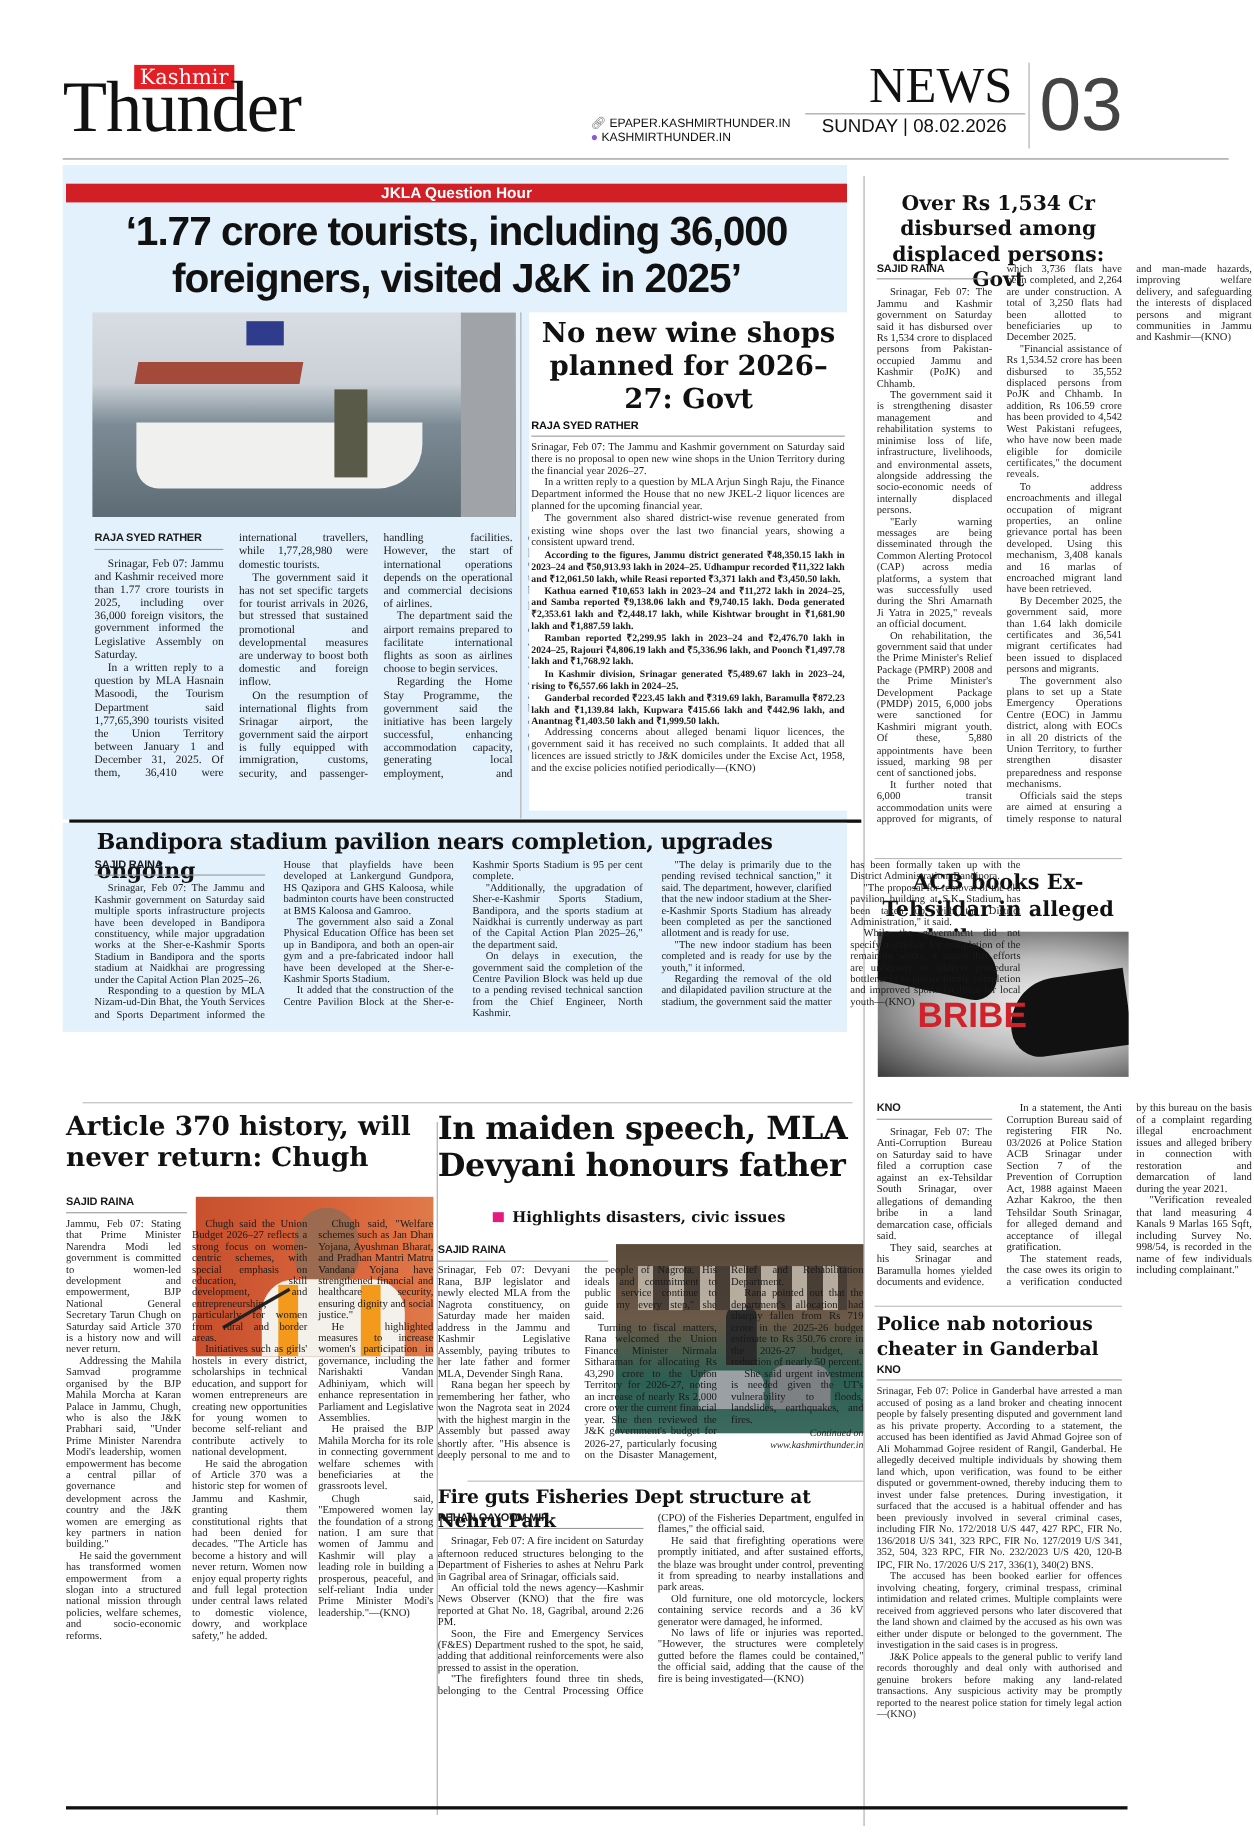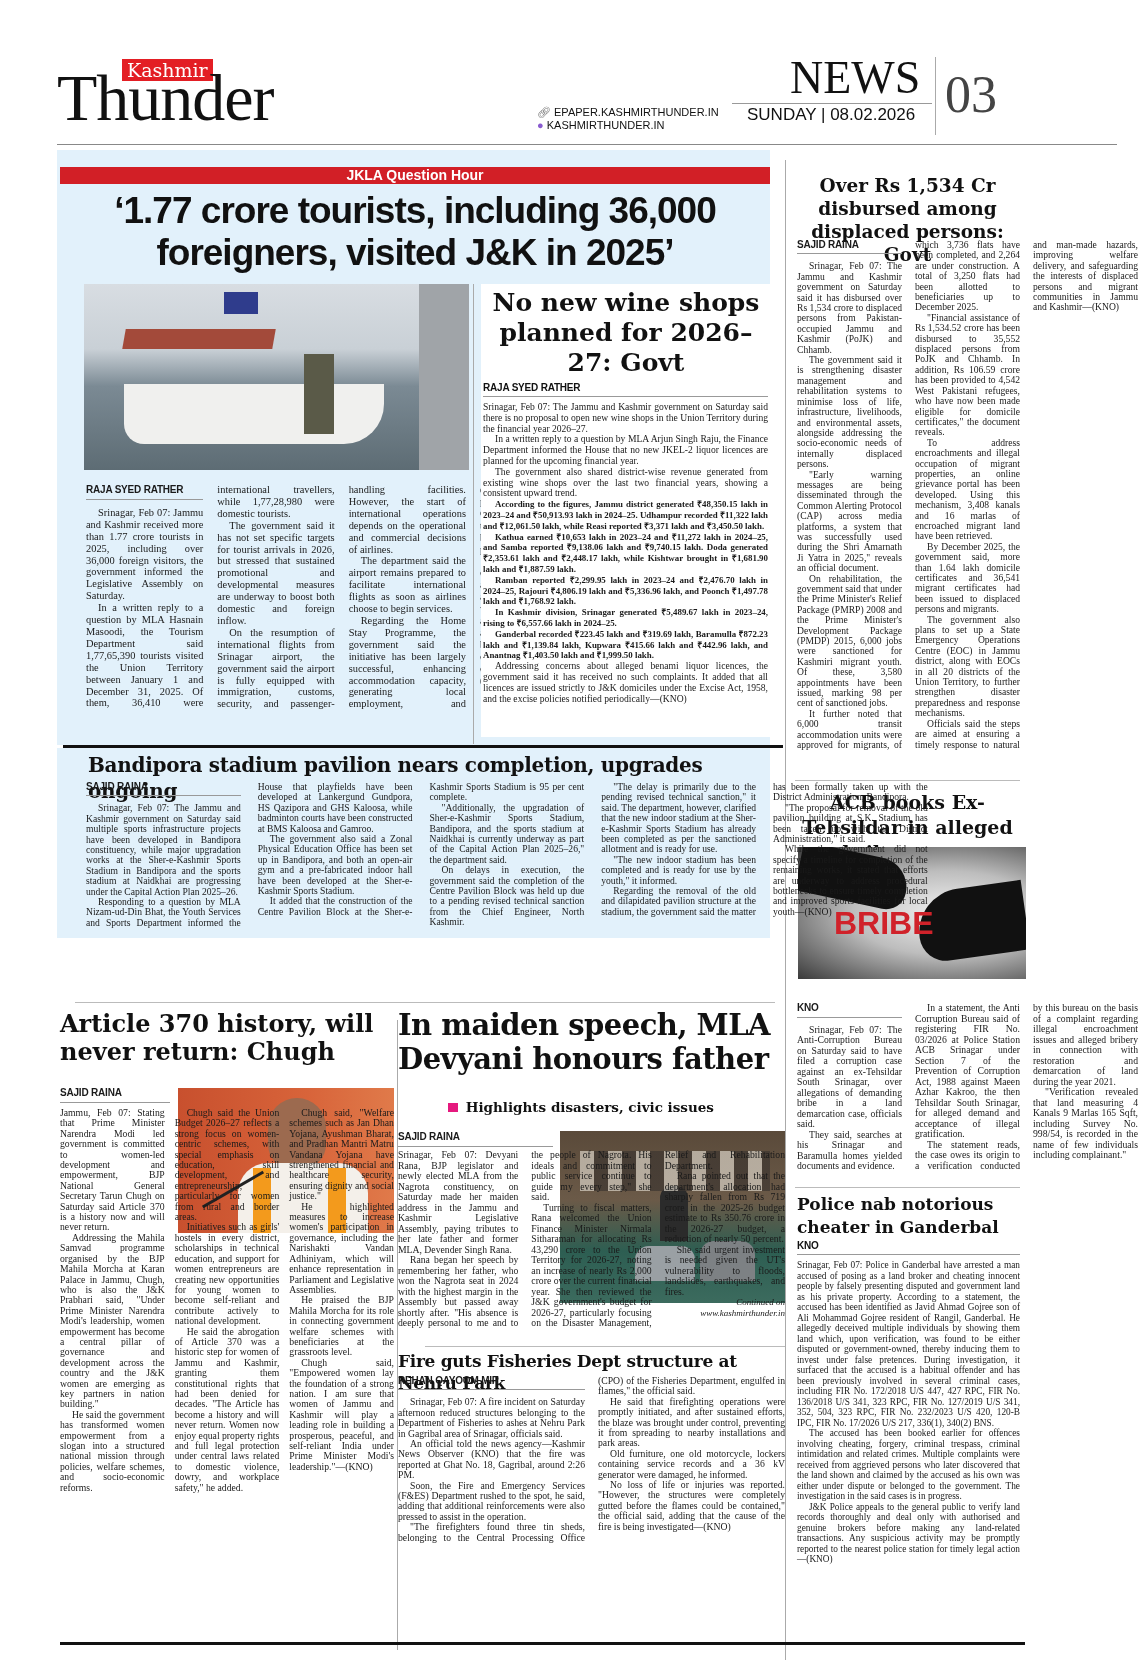--- a/index.html
+++ b/index.html
@@ -30,21 +30,21 @@
     <span>EPAPER.KASHMIRTHUNDER.IN</span>
   </div>
   <div class="abs sans" style="left:480px;top:64px;font-size:11px;line-height:13px;">
     <span style="color:#8a5cd0">●</span>
     <span>KASHMIRTHUNDER.IN</span>
   </div>
   <div class="abs" style="left:733px;top:0;font-family:'Liberation Serif',serif;font-size:46px;line-height:46px;">NEWS</div>
   <div class="abs sans" style="left:690px;top:50px;font-size:17px;line-height:20px;">SUNDAY | 08.02.2026</div>
   <div class="abs" style="left:675px;top:48px;width:200px;height:1px;background:#999"></div>
   <div class="abs" style="left:878px;top:2px;width:1px;height:78px;background:#aaa"></div>
-  <div class="abs" style="left:888px;top:0;font-family:Liberation Serif, serif;font-size:52px;line-height:80px;color:#444;">03</div>
+  <div class="abs" style="left:888px;top:0;font-family:Liberation Sans, sans-serif;font-size:68px;line-height:80px;color:#444;">03</div>
 </div>
 <div class="abs rule" style="left:57px;top:144px;width:1060px;"></div>
 
 <div class="abs bluebox" style="left:57px;top:150px;width:713px;height:595px;"></div>
 <div class="abs sans" style="left:60px;top:167px;width:710px;height:17px;background:#d21f26;color:#fff;text-align:center;font-weight:bold;font-size:14px;line-height:17px;">
   <span>JKLA Question Hour</span>
 </div>
 <div class="abs cond" style="left:90px;top:190px;width:650px;text-align:center;font-size:37px;line-height:42px;">‘1.77 crore tourists, including 36,000 foreigners, visited J&amp;K in 2025’</div>
 
 <div class="abs img" style="left:84px;top:284px;width:385px;height:186px;background:linear-gradient(180deg,#d8dde2 0%,#c9d0d6 35%,#7b8a94 55%,#5d6c74 100%);">
@@ -88,21 +88,21 @@
   </div>
 </div>
 
 <div class="abs vrule" style="left:785px;top:160px;height:1500px;"></div>
 <div class="abs hl serif" style="left:795px;top:158px;width:225px;text-align:center;font-size:18.5px;line-height:23px;margin-top:16px;">Over Rs 1,534 Cr disbursed among displaced persons: Govt</div>
 <div class="abs body-text" style="left:797px;top:240px;width:223px;column-count:2;column-gap:13px;height:515px;font-size:9.6px;line-height:10.4px;">
   <div class="byline">SAJID RAINA</div>
   <p>Srinagar, Feb 07: The Jammu and Kashmir government on Saturday said it has disbursed over Rs 1,534 crore to displaced persons from Pakistan-occupied Jammu and Kashmir (PoJK) and Chhamb.</p>
   <p>The government said it is strengthening disaster management and rehabilitation systems to minimise loss of life, infrastructure, livelihoods, and environmental assets, alongside addressing the socio-economic needs of internally displaced persons.</p>
   <p>"Early warning messages are being disseminated through the Common Alerting Protocol (CAP) across media platforms, a system that was successfully used during the Shri Amarnath Ji Yatra in 2025," reveals an official document.</p>
-  <p>On rehabilitation, the government said that under the Prime Minister's Relief Package (PMRP) 2008 and the Prime Minister's Development Package (PMDP) 2015, 6,000 jobs were sanctioned for Kashmiri migrant youth. Of these, 3,580 appointments have been issued, marking 98 per cent of sanctioned jobs.</p>
+  <p>On rehabilitation, the government said that under the Prime Minister's Relief Package (PMRP) 2008 and the Prime Minister's Development Package (PMDP) 2015, 6,000 jobs were sanctioned for Kashmiri migrant youth. Of these, 5,880 appointments have been issued, marking 98 per cent of sanctioned jobs.</p>
   <p>It further noted that 6,000 transit accommodation units were approved for migrants, of which 3,736 flats have been completed, and 2,264 are under construction. A total of 3,250 flats had been allotted to beneficiaries up to December 2025.</p>
   <p>"Financial assistance of Rs 1,534.52 crore has been disbursed to 35,552 displaced persons from PoJK and Chhamb. In addition, Rs 106.59 crore has been provided to 4,542 West Pakistani refugees, who have now been made eligible for domicile certificates," the document reveals.</p>
   <p>To address encroachments and illegal occupation of migrant properties, an online grievance portal has been developed. Using this mechanism, 3,408 kanals and 16 marlas of encroached migrant land have been retrieved.</p>
   <p>By December 2025, the government said, more than 1.64 lakh domicile certificates and 36,541 migrant certificates had been issued to displaced persons and migrants.</p>
   <p>The government also plans to set up a State Emergency Operations Centre (EOC) in Jammu district, along with EOCs in all 20 districts of the Union Territory, to further strengthen disaster preparedness and response mechanisms.</p>
   <p>Officials said the steps are aimed at ensuring a timely response to natural and man-made hazards, improving welfare delivery, and safeguarding the interests of displaced persons and migrant communities in Jammu and Kashmir—(KNO)</p>
 </div>
 <div class="abs rule" style="left:795px;top:780px;width:225px;background:#bbb"></div>
 
 <div class="abs hl serif" style="left:795px;top:790px;width:225px;text-align:center;font-size:19px;line-height:25px;">ACB books Ex-Tehsildar in alleged bribery case</div>
@@ -205,16 +205,16 @@
 
 <div class="abs hl serif" style="left:398px;top:1350px;width:387px;font-size:17px;line-height:22px;letter-spacing:-0.3px;">Fire guts Fisheries Dept structure at Nehru Park</div>
 <div class="abs body-text" style="left:398px;top:1376px;width:387px;height:265px;column-count:2;column-gap:13px;font-size:9.7px;line-height:10.4px;">
   <div class="byline">REHAN QAYOOM MIR</div>
   <p>Srinagar, Feb 07: A fire incident on Saturday afternoon reduced structures belonging to the Department of Fisheries to ashes at Nehru Park in Gagribal area of Srinagar, officials said.</p>
   <p>An official told the news agency—Kashmir News Observer (KNO) that the fire was reported at Ghat No. 18, Gagribal, around 2:26 PM.</p>
   <p>Soon, the Fire and Emergency Services (F&amp;ES) Department rushed to the spot, he said, adding that additional reinforcements were also pressed to assist in the operation.</p>
   <p>"The firefighters found three tin sheds, belonging to the Central Processing Office (CPO) of the Fisheries Department, engulfed in flames," the official said.</p>
   <p>He said that firefighting operations were promptly initiated, and after sustained efforts, the blaze was brought under control, preventing it from spreading to nearby installations and park areas.</p>
   <p>Old furniture, one old motorcycle, lockers containing service records and a 36 kV generator were damaged, he informed.</p>
-  <p>No loss of life or injuries was reported. "However, the structures were completely gutted before the flames could be contained," the official said, adding that the cause of the fire is being investigated—(KNO)</p>
+  <p>No laws of life or injuries was reported. "However, the structures were completely gutted before the flames could be contained," the official said, adding that the cause of the fire is being investigated—(KNO)</p>
 </div>
 
 <div class="abs" style="left:60px;top:1642px;width:965px;height:3px;background:#111"></div>
 
 </body></html>

